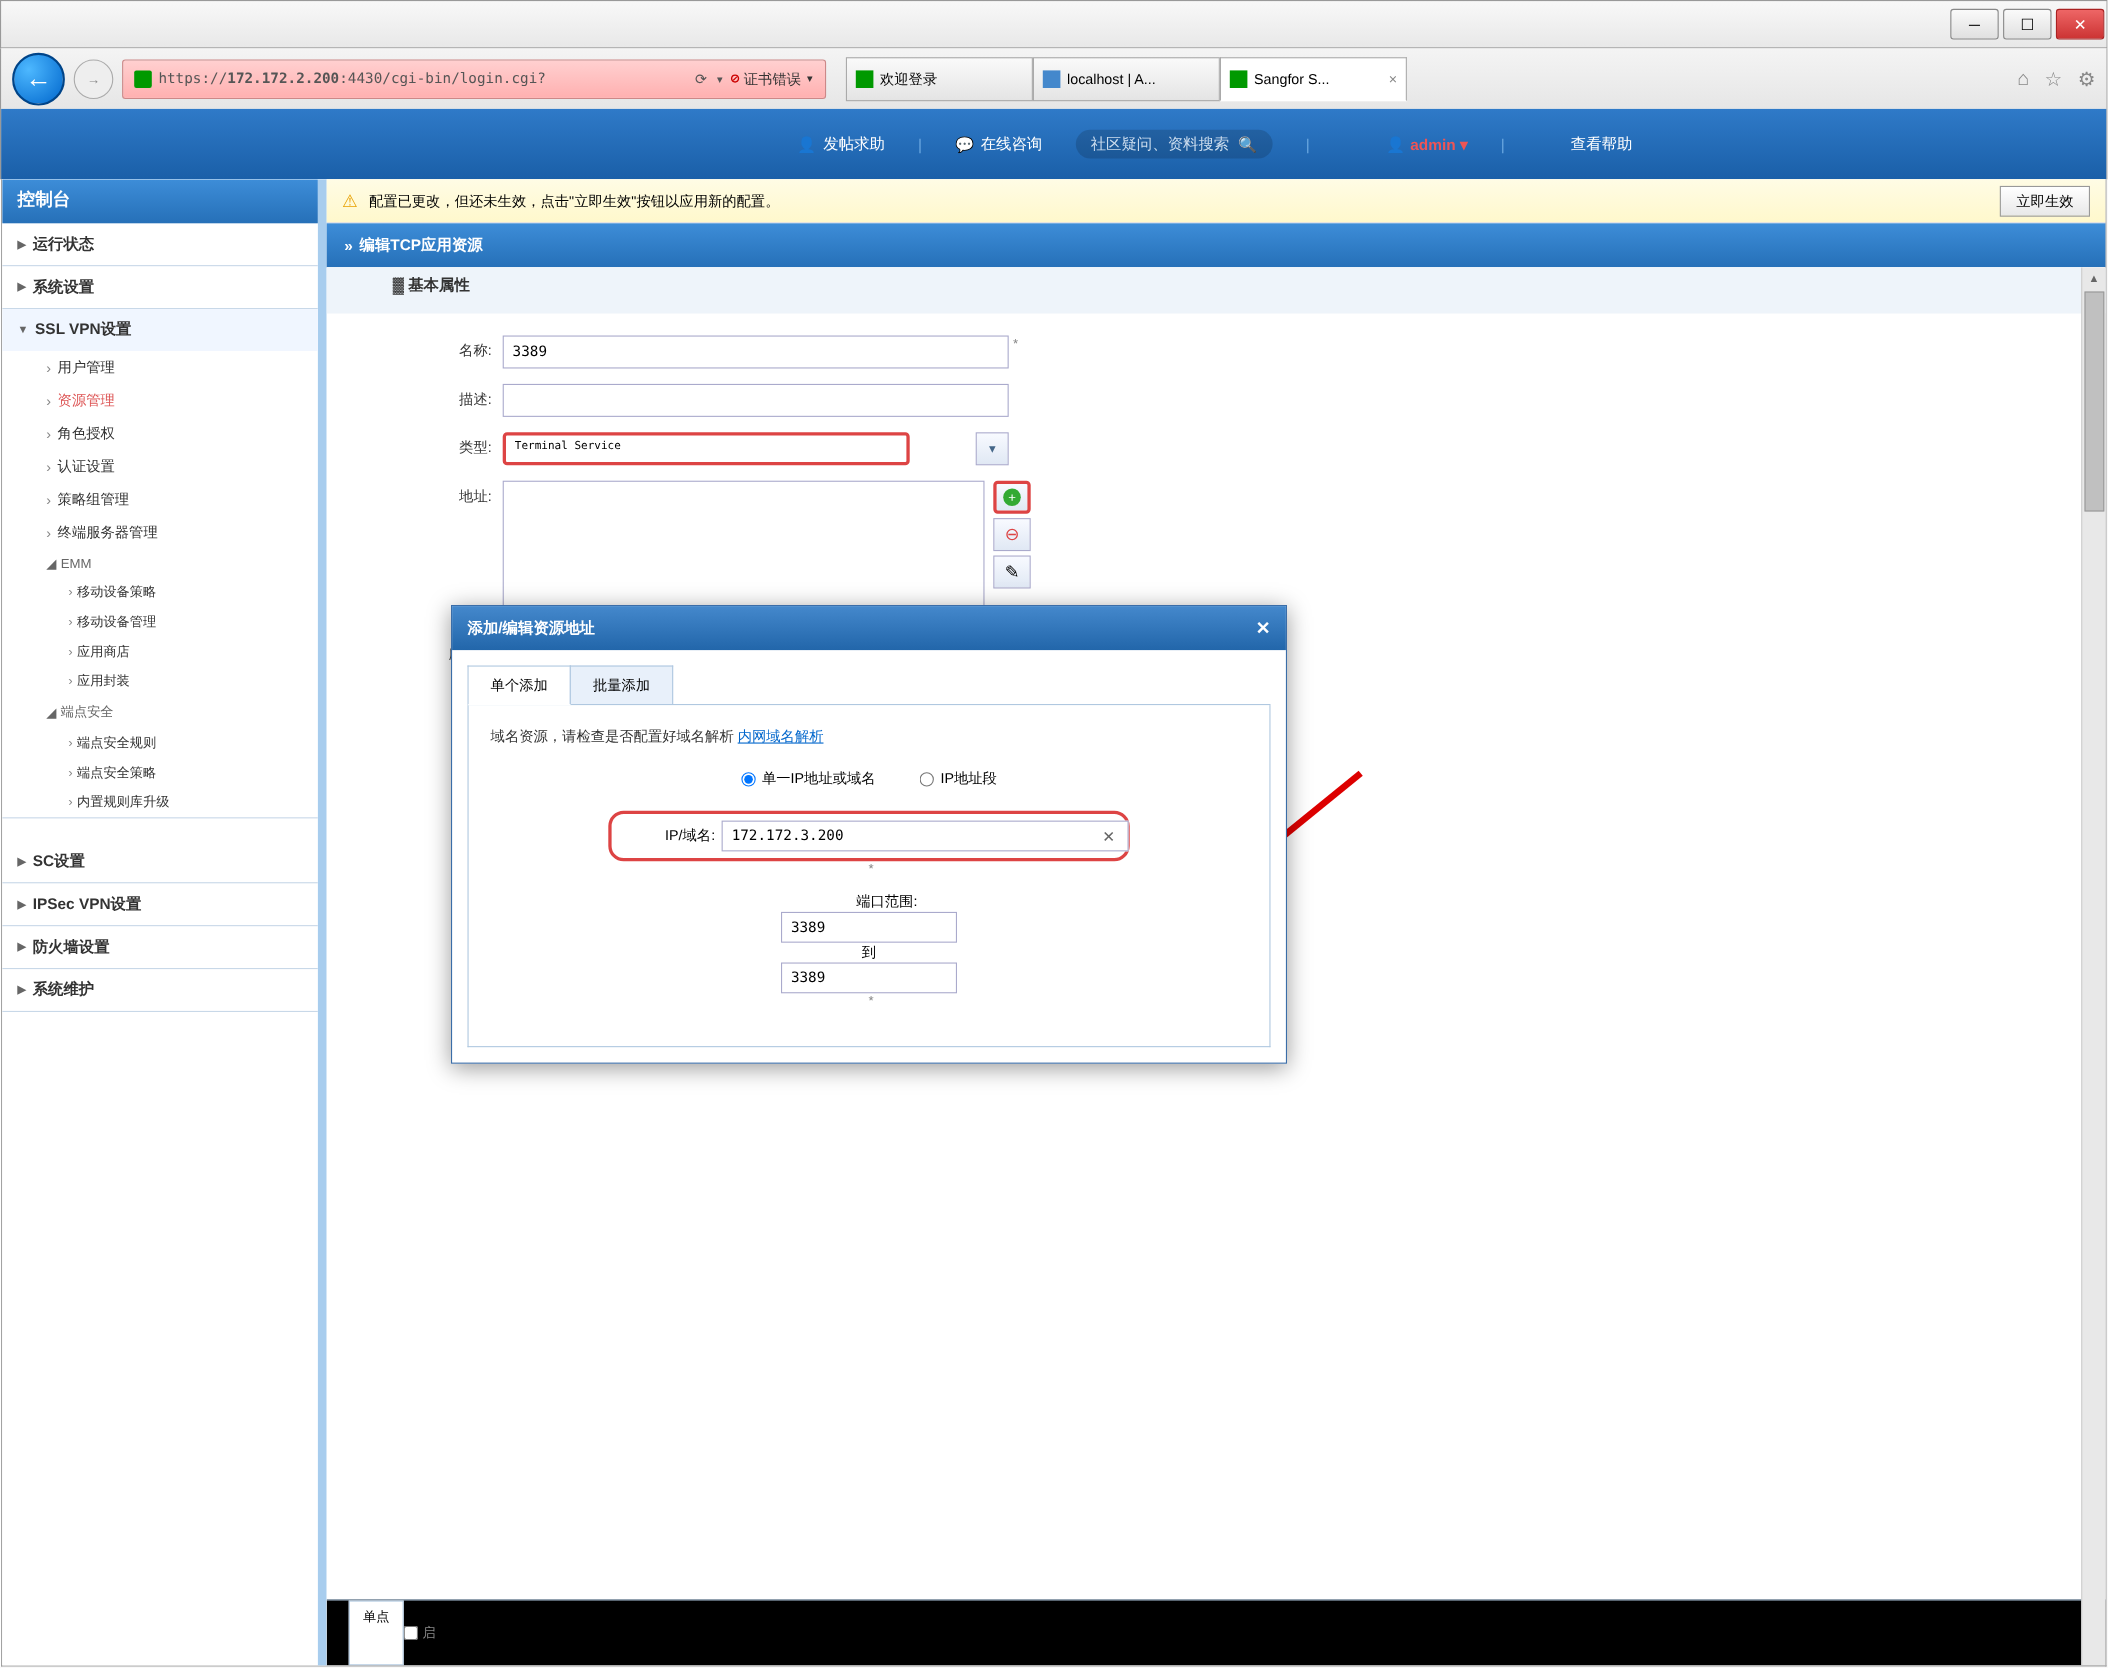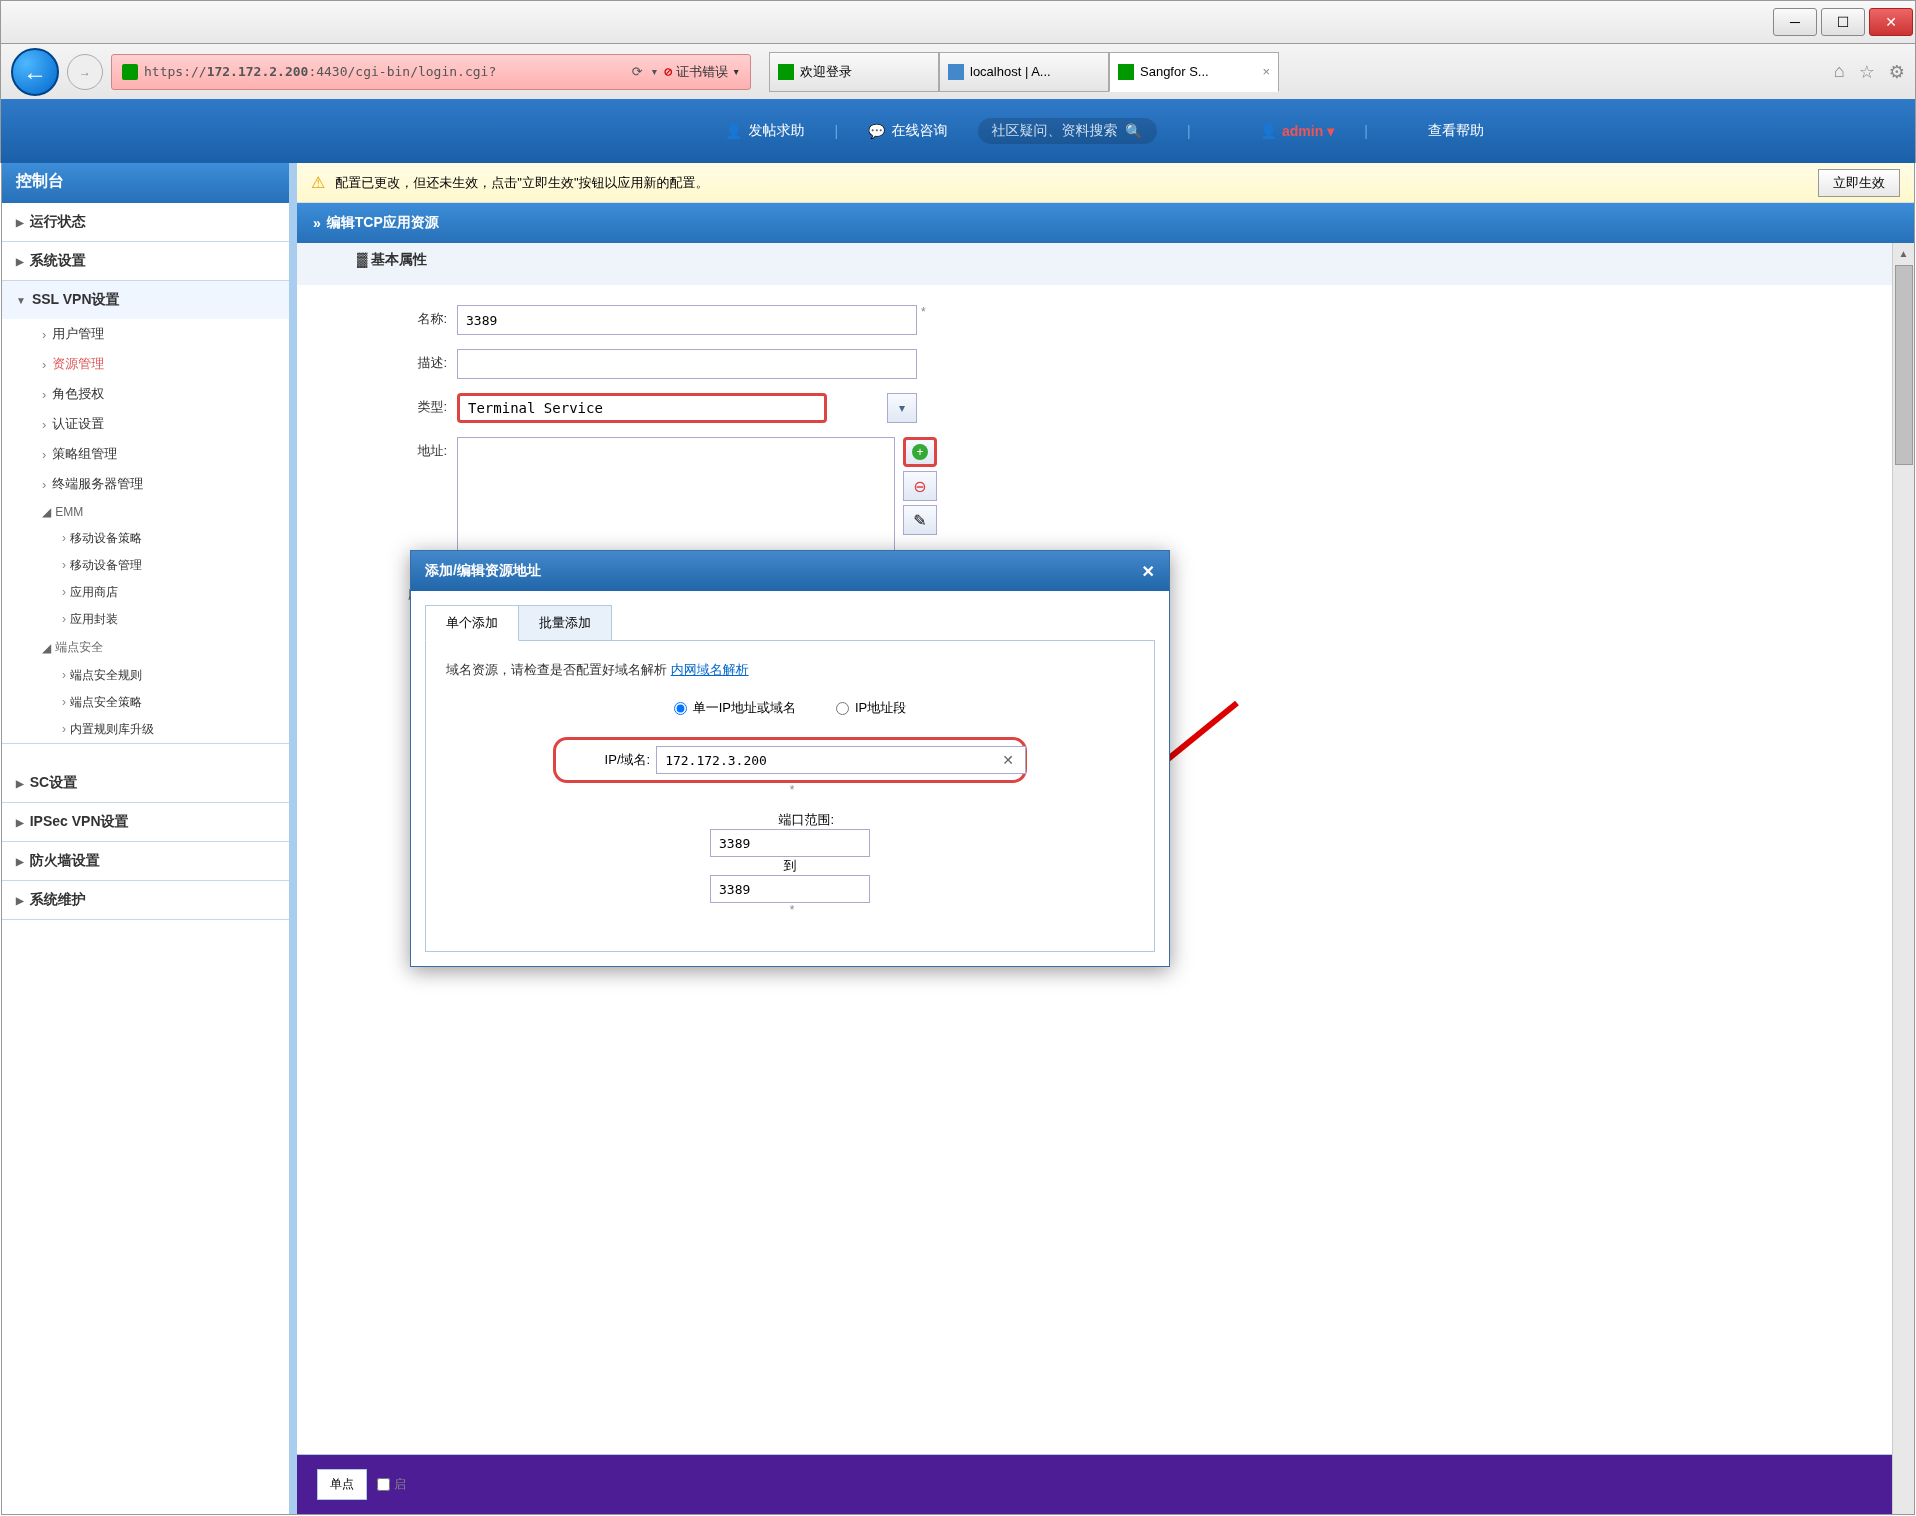--- a/index.html
+++ b/index.html
@@ -60,21 +60,21 @@
 .alert-icon { color:#e8a000; font-size:16px; }
 .apply-btn { margin-left:auto; padding: 4px 14px; border:1px solid #999; background:linear-gradient(#fff,#e8e8e8); font-size:13px; cursor:pointer; }
 .panel-hdr { height: 40px; background: linear-gradient(#3d8dd8, #2670b8); color:#fff; font-size:14px; font-weight:bold; padding: 9px 16px; display:flex; align-items:center; gap:6px; }
 .panel-body { flex:1; padding: 20px 30px; position:relative; overflow:auto; background:#fff; }
 .section-title { font-size:14px; font-weight:bold; color:#333; padding: 8px 0 16px 40px; background:#eef4fa; margin: -20px -30px 20px -30px; padding-left:60px;}
 .form-row { display:flex; align-items:flex-start; margin-bottom: 14px; }
 .form-label { width: 130px; text-align:right; padding-right: 10px; font-size:13px; color:#333; padding-top:5px; }
 .form-input { width: 460px; height: 30px; border:1px solid #aac; padding: 4px 8px; font-size:13px; font-family: monospace; }
 .req { color:#888; margin-left:4px; }
 .type-combo { display:flex; align-items:center; }
-.type-field { width: 370px; height: 30px; border: 3px solid #d44; padding: 4px 8px; font-family: monospace; font-size:14px; background:#fff; border-radius:4px; }
+.type-field { width: 370px; height: 30px; border: 3px solid #d44; padding: 4px 8px; font-family: monospace; font-size:10px; background:#fff; border-radius:4px; }
 .type-dd { width: 30px; height: 30px; border:1px solid #aac; margin-left:60px; display:flex; align-items:center; justify-content:center; background:linear-gradient(#f8faff,#e0e8f4); color:#468; }
 .addr-block { display:flex; gap:8px; align-items:flex-start; }
 .addr-list { width: 438px; height: 130px; border:1px solid #aac; background:#fff; }
 .addr-btns { display:flex; flex-direction:column; gap:4px; }
 .addr-btn { width:34px; height:30px; border:1px solid #aac; background:linear-gradient(#f8faff,#e0e8f4); display:flex; align-items:center; justify-content:center; font-size:16px; }
 .addr-btn.add { border: 3px solid #d44; border-radius:4px; }
 .addr-btn.add .plus { width:16px; height:16px; border-radius:50%; background:#3a3; color:#fff; display:flex; align-items:center; justify-content:center; font-size:12px; }
 .addr-btn.del { color:#d44; }
 .addr-btn.edit { }
 
@@ -98,21 +98,21 @@
 .clear-x { margin-left:-24px; color:#666; cursor:pointer; font-size:14px; position:relative; z-index:1; }
 .port-input { width: 160px; height: 28px; border:1px solid #aac; padding:4px 8px; font-family:monospace; font-size:13px; }
 .port-sep { padding: 0 14px; font-size:13px; }
 .dlg-btns { display:flex; justify-content:flex-end; gap: 20px; margin-top: 100px; padding-right:20px; }
 .dlg-btn { padding: 6px 30px; border:1px solid #999; background:linear-gradient(#fff,#e4e4e4); font-size:13px; cursor:pointer; }
 
 
 .arrow { position:absolute; left:760px; top:450px; width:200px; height:160px; pointer-events:none; z-index:50; }
 
 
-.bottom-tabs { position:absolute; bottom:0; left:0; right:0; height:60px; border-top:1px solid #b0c8e0; background:#4c1d95; display:flex; align-items:center; padding: 0 20px; gap:10px; }
+.bottom-tabs { position:absolute; bottom:0; left:0; right:0; height:60px; border-top:1px solid #b0c8e0; background:#000000; display:flex; padding: 0 20px; gap:0; }
 .bt-tab { padding:6px 12px; border:1px solid #b0c8e0; background:#fff; font-size:12px; }
 .bt-check { display:flex; align-items:center; gap:4px; font-size:12px; color:#888; }
 
 
 .vscroll { position:absolute; right:0; top:0; bottom:0; width:22px; background:#e8e8e8; border-left:1px solid #ccc; }
 .vscroll-thumb { width:18px; margin:2px; background:#c0c0c0; border:1px solid #999; height:200px; }
 .vscroll-arrow { height:20px; display:flex; align-items:center; justify-content:center; color:#666; font-size:10px; }
 
 .logo-wrap { background:#fff; padding: 0 24px; height:64px; display:flex; align-items:center; position:absolute; left:0; top:99px; z-index:2; border-right: none;}
 </style>

